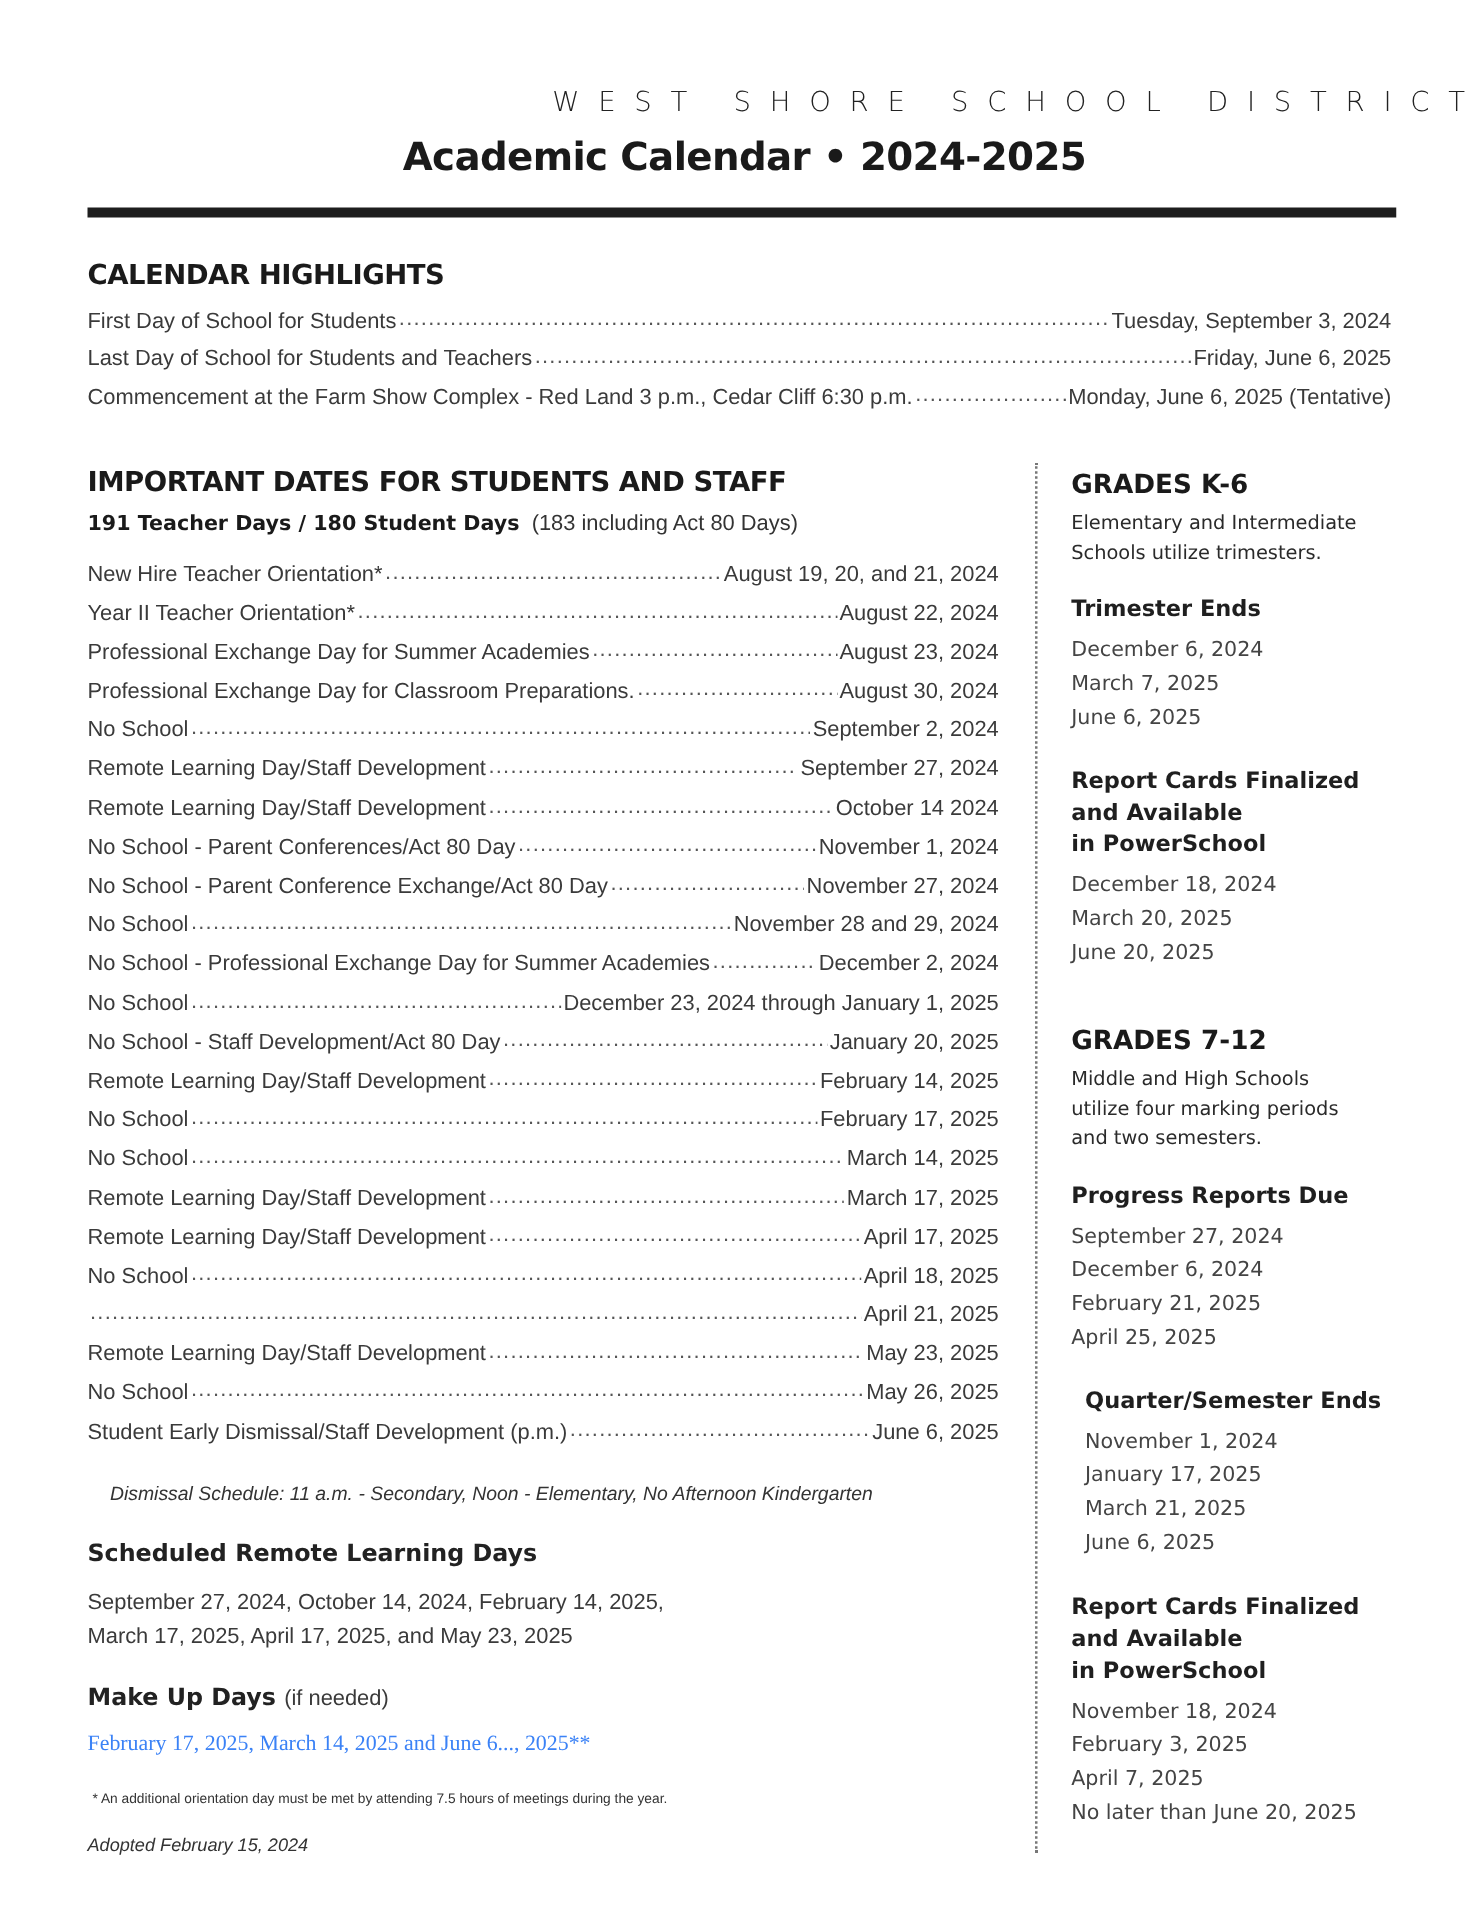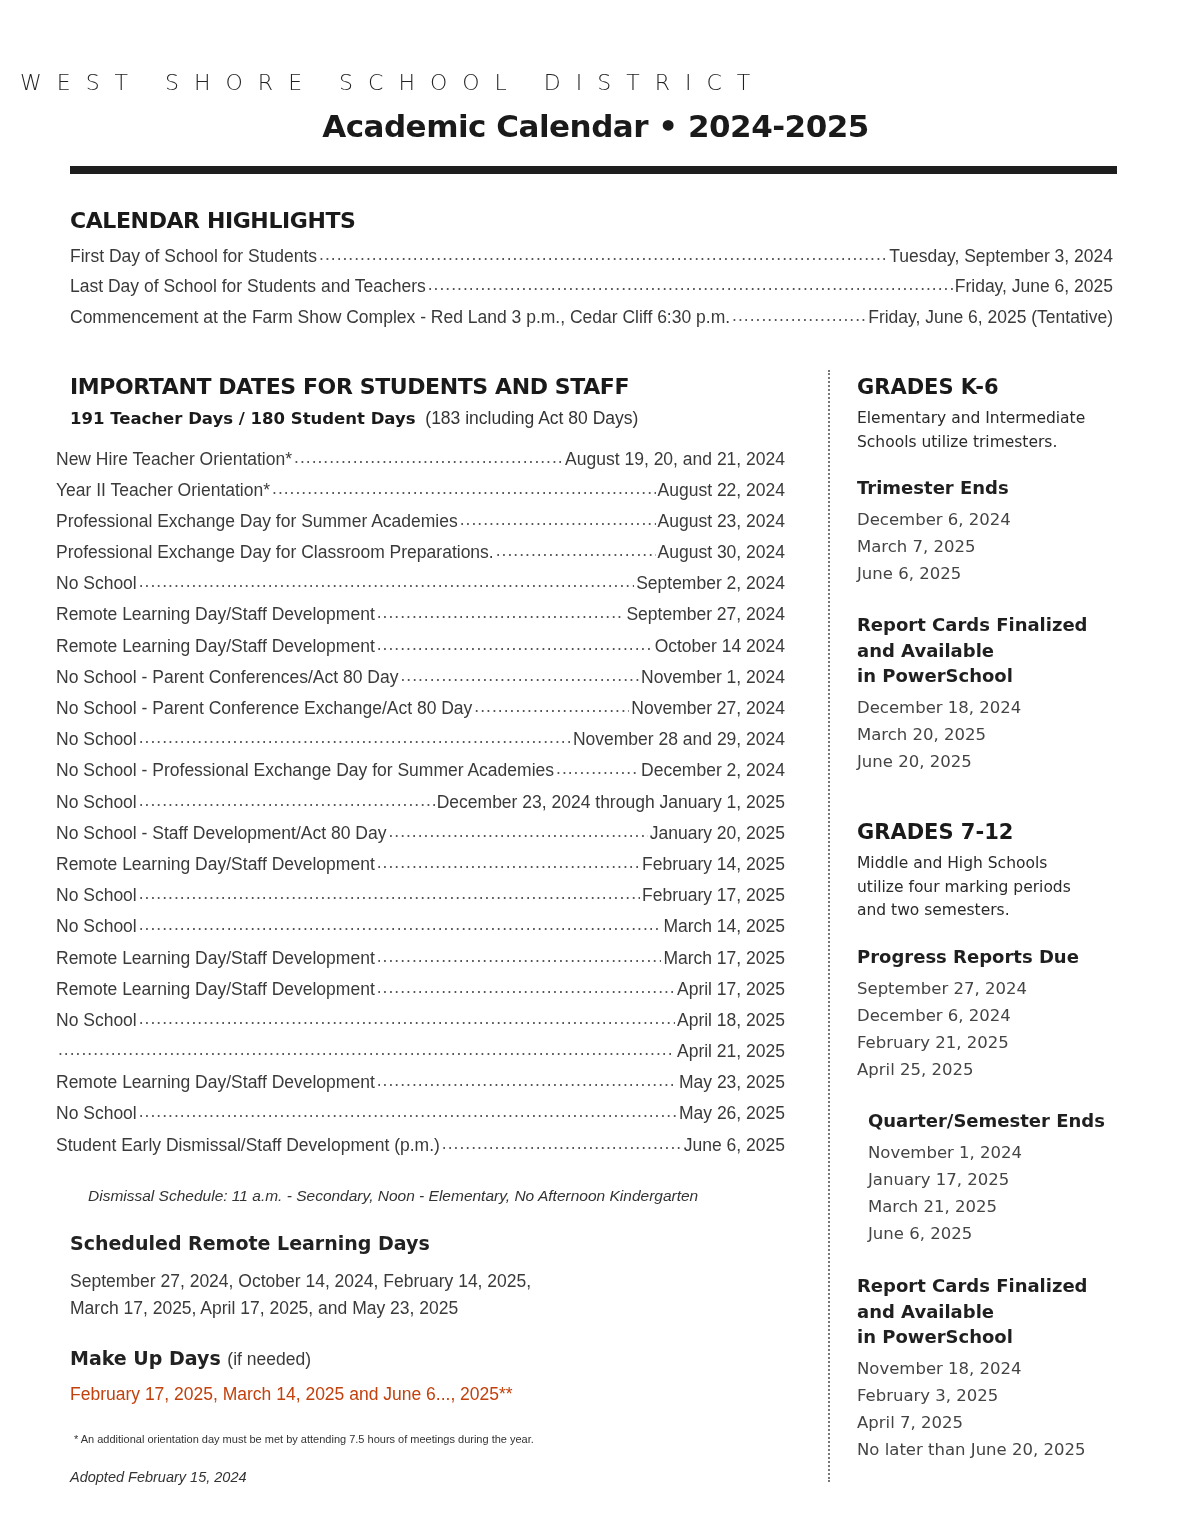--- a/index.html
+++ b/index.html
@@ -2,21 +2,21 @@
 <html><head>
   <meta charset="utf-8">
   <style>
     * { box-sizing: border-box; margin: 0; padding: 0; }
     html, body { background: #ffffff; }
     body {
       width: 1187px; height: 1536px; position: relative; overflow: hidden;
       font-family: "Liberation Sans", sans-serif; color: #2a2a2a;
     }
     .district {
-      position: absolute; top: 70px; left: 0; width: 1187px; text-align: left;
+      position: absolute; top: 70px; left: 0; width: 1187px; text-align: right;
       font-family: "DejaVu Sans", sans-serif; font-size: 22px; font-weight: 300;
       letter-spacing: 15px; color: #222; padding-left: 20px;
     }
     .doc-title {
       position: absolute; top: 108px; left: 2px; width: 1187px; text-align: center;
       font-family: "DejaVu Sans", sans-serif; font-weight: bold; font-size: 31px;
       color: #1a1a1a; letter-spacing: -0.5px;
     }
     .rule {
       position: absolute; top: 166px; left: 70px; width: 1047px; height: 8px;
@@ -43,38 +43,38 @@
     .highlights {
       position: absolute; top: 244px; left: 70px; width: 1043px;
     }
     .highlights .leader-row { height: 30.5px; }
     .imp-title { position: absolute; top: 374px; left: 70px; }
     .days-line {
       position: absolute; top: 408px; left: 70px; font-size: 17.5px; color: #333; white-space: nowrap;
     }
     .days-line b { font-family: "DejaVu Sans", sans-serif; font-size: 16.5px; color: #1a1a1a; }
     .dates {
-      position: absolute; top: 447px; left: 56px; width: 729px;
+      position: absolute; top: 447px; left: 70px; width: 729px;
     }
     .dates .leader-row { height: 31.2px; }
     .dismissal {
       position: absolute; top: 1187px; left: 88px; width: 708px;
       font-style: italic; font-size: 15.5px; color: #333; white-space: nowrap;
     }
     .sub-h {
       font-family: "DejaVu Sans", sans-serif; font-weight: bold; font-size: 19px;
       color: #222; white-space: nowrap;
     }
     .remote-title { position: absolute; top: 1232px; left: 70px; }
     .remote-text {
       position: absolute; top: 1268px; left: 70px; font-size: 17.5px; color: #3a3a3a; line-height: 27px;
     }
     .makeup-title { position: absolute; top: 1347px; left: 70px; }
     .makeup-title .note { font-family: "Liberation Sans", sans-serif; font-weight: normal; font-size: 17.5px; color: #3a3a3a; }
-    .makeup-text { position: absolute; top: 1384px; left: 70px; font-size: 17.5px; color: #c2410c; }
+    .makeup-text { position: absolute; top: 1384px; left: 70px; font-size: 17.5px; color: #3b82f6; font-family: Liberation Serif, serif; }
     .footnote { position: absolute; top: 1433px; left: 74px; font-size: 11px; color: #333; white-space: nowrap; }
     .adopted { position: absolute; top: 1469px; left: 70px; font-size: 14.5px; font-style: italic; color: #333; }
     .vdivider {
       position: absolute; top: 370px; left: 828px; width: 0; height: 1112px;
       border-left: 2px dotted #777;
     }
     .side { position: absolute; left: 857px; width: 275px; }
     .side .g-title {
       font-family: "DejaVu Sans", sans-serif; font-weight: bold; font-size: 21px; color: #1a1a1a;
     }
@@ -108,21 +108,21 @@
       <span class="val">Tuesday, September 3, 2024</span>
     </div>
     <div class="leader-row">
       <span class="lbl">Last Day of School for Students and Teachers</span>
       <span class="dots"></span>
       <span class="val">Friday, June 6, 2025</span>
     </div>
     <div class="leader-row">
       <span class="lbl">Commencement at the Farm Show Complex - Red Land 3 p.m., Cedar Cliff 6:30 p.m.</span>
       <span class="dots"></span>
-      <span class="val">Friday, June 6, 2025 (Tentative)</span>
+      <span class="val">Monday, June 6, 2025 (Tentative)</span>
     </div>
   </div>
 
 <div class="h-section imp-title">IMPORTANT DATES FOR STUDENTS AND STAFF</div>
 <div class="days-line">
   <b>191 Teacher Days / 180 Student Days</b>
   &nbsp;<span>(183 including Act 80 Days)</span>
 </div>
 <div class="dates" id="dates-list">
     <div class="leader-row">

